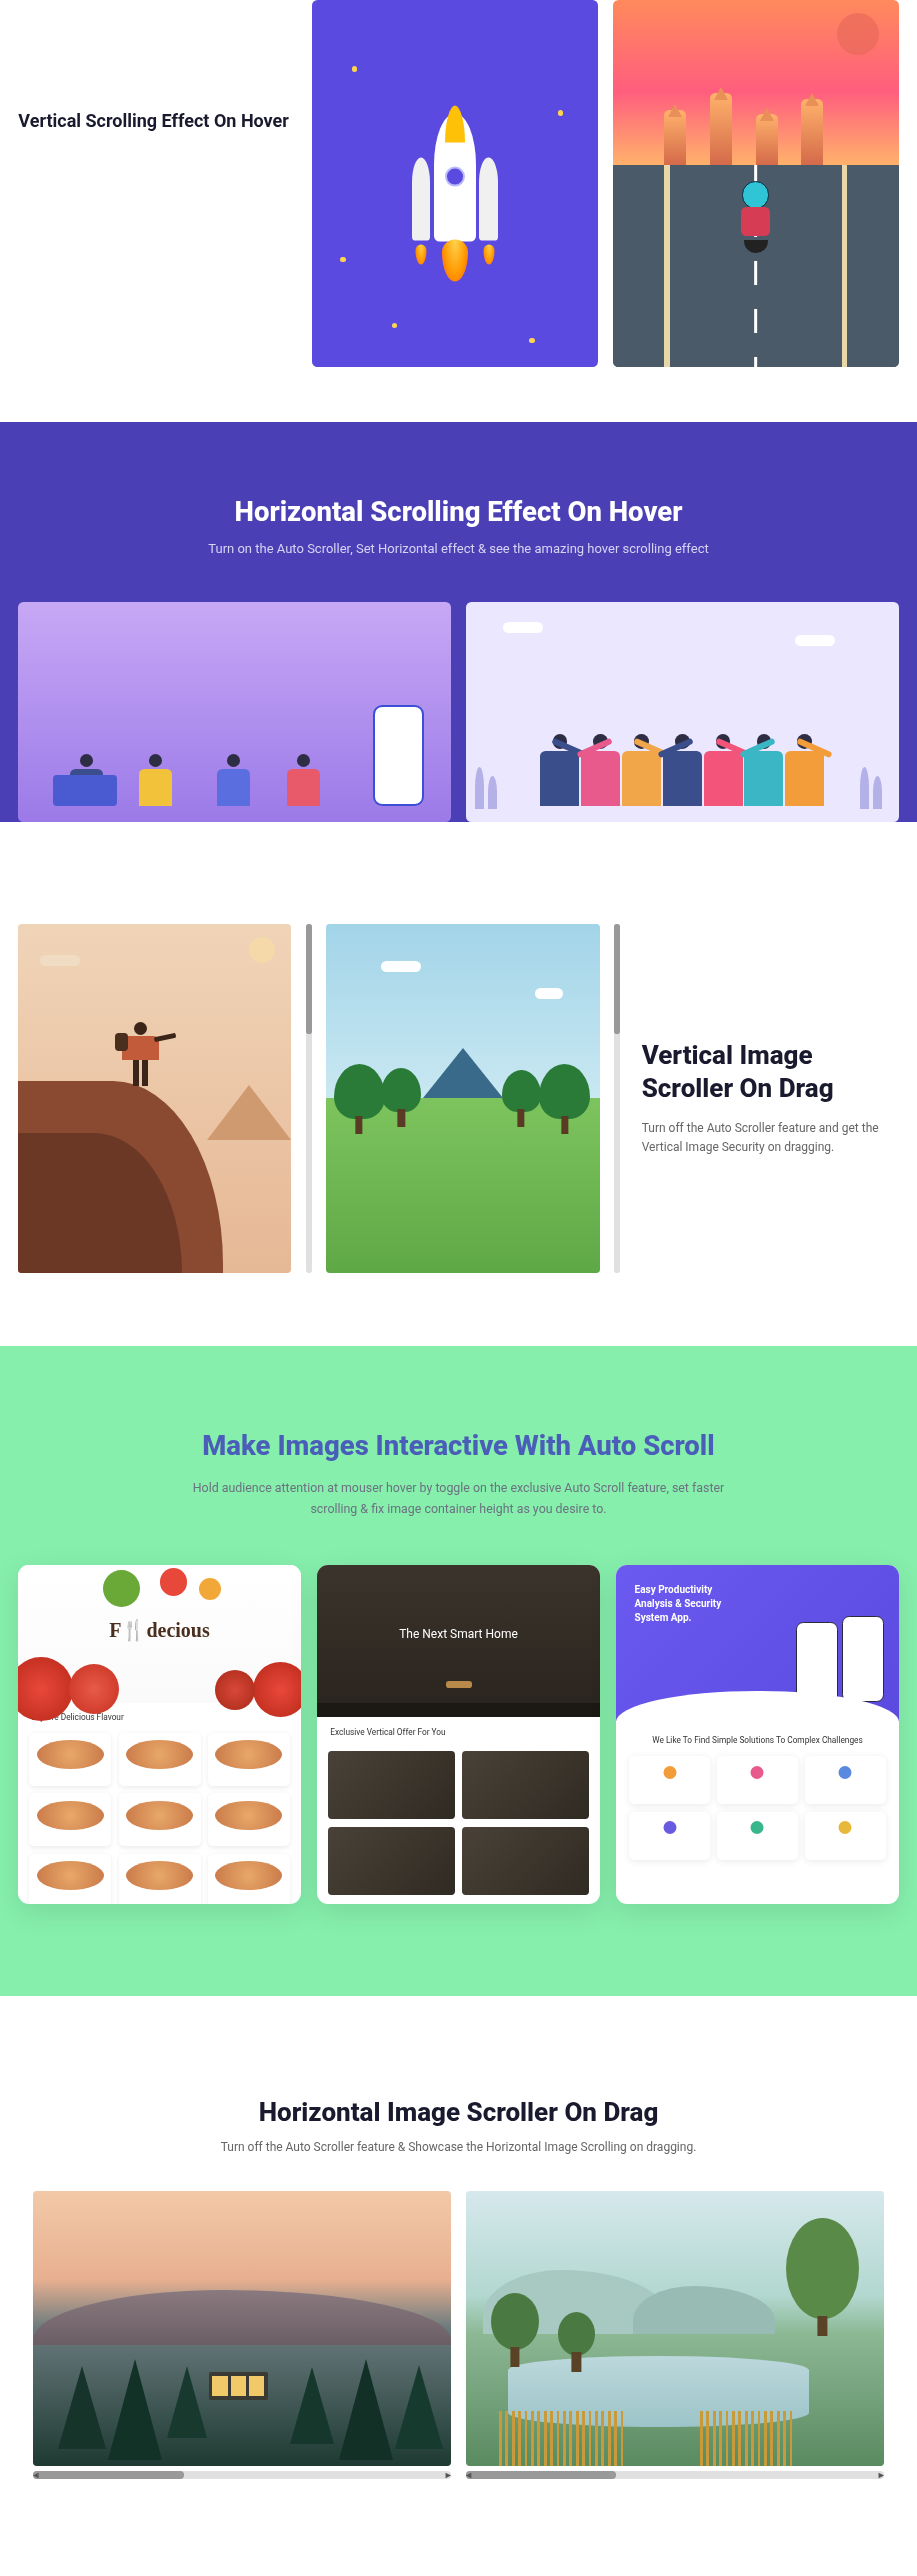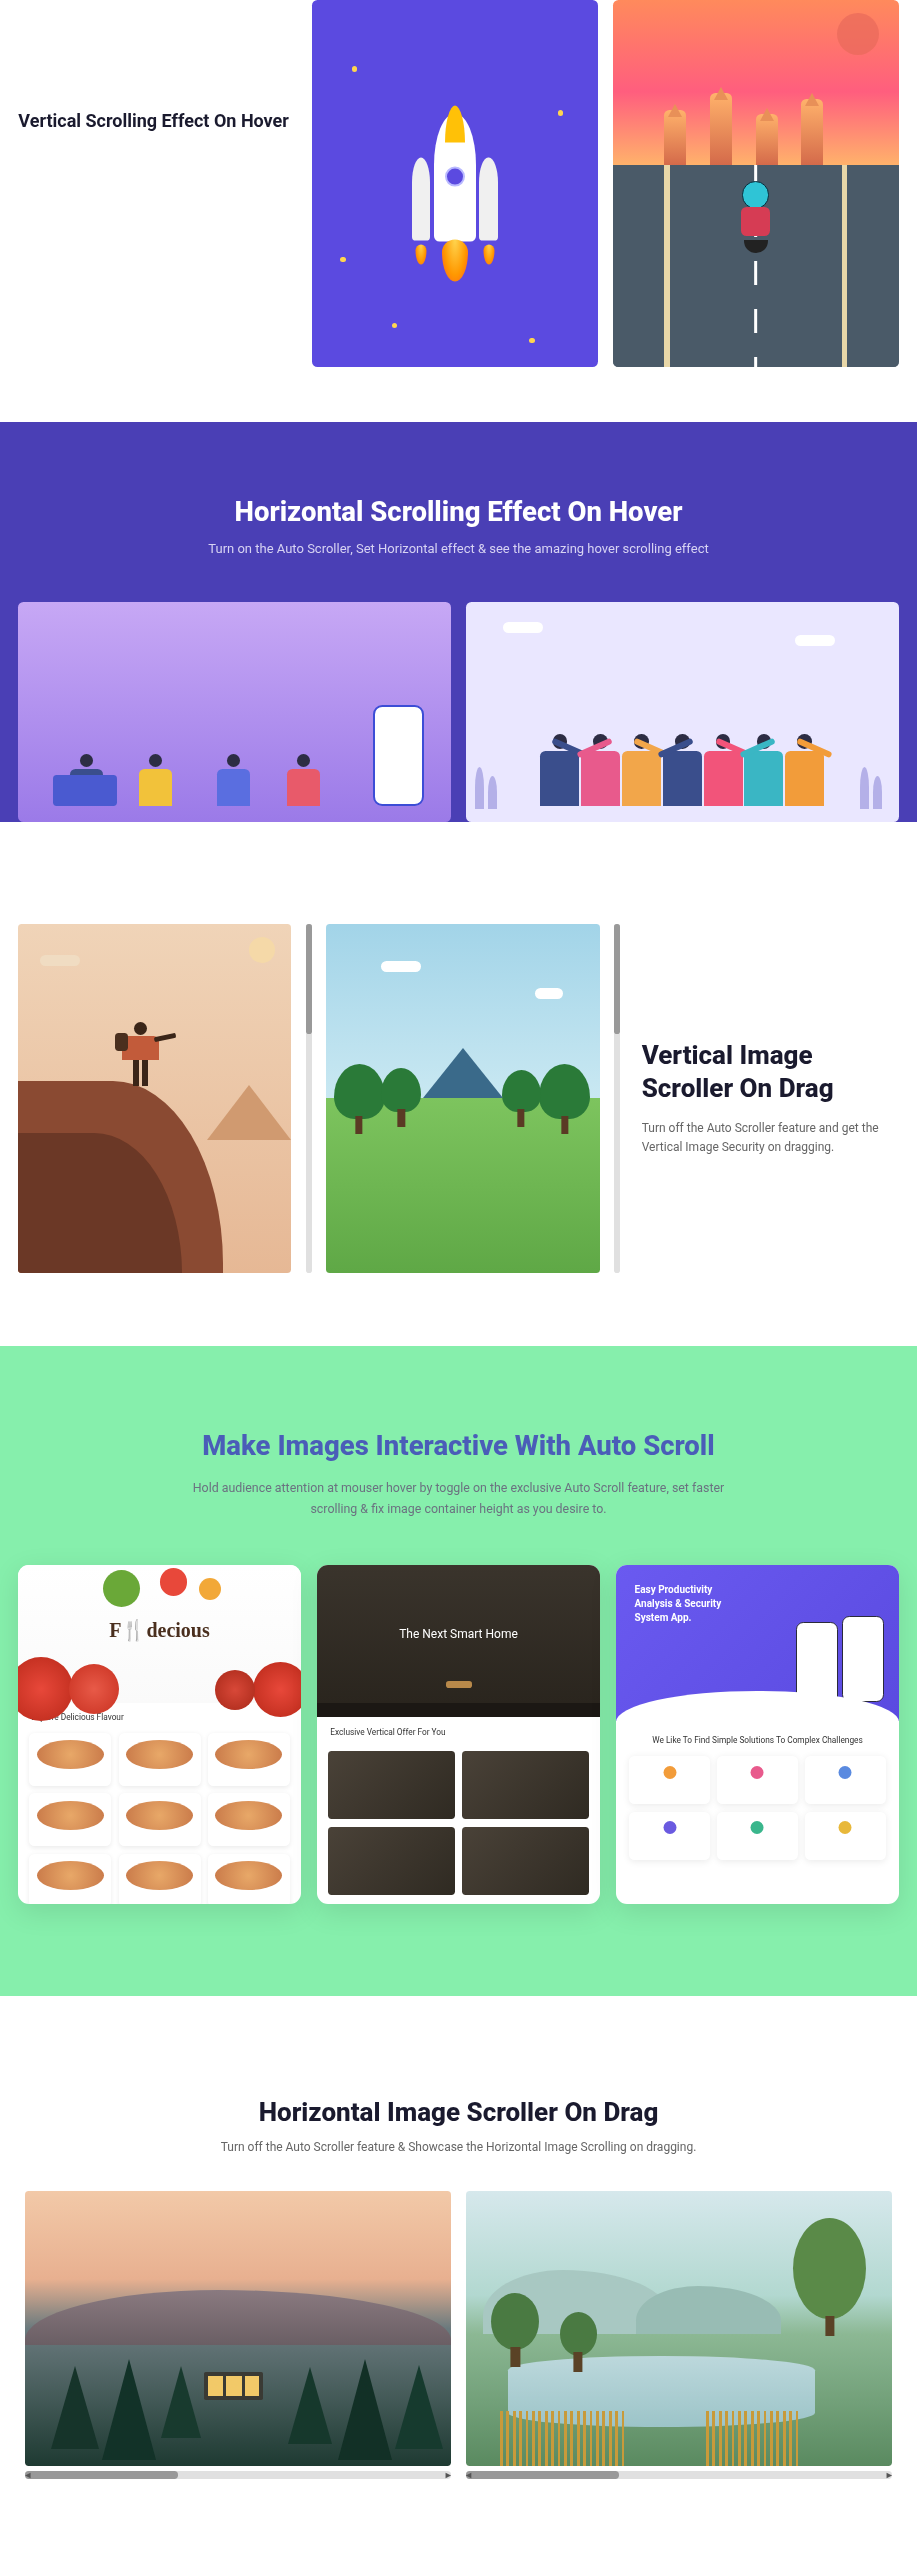--- a/index.html
+++ b/index.html
@@ -115,21 +115,21 @@
   .sc3-phone{position:absolute;width:42px;height:86px;background:#fff;border-radius:7.3px;border:1.8px solid #2a2a3a;}
   .sc3-phone.a{right:61px;bottom:13px;}
   .sc3-phone.b{right:14.7px;bottom:18.3px;}
   .sc3-wave{position:absolute;bottom:-0.9px;left:0;right:0;height:31px;background:#fff;border-radius:50% 50% 0 0/100% 100% 0 0;}
   .sc3-mid{padding:14.7px 13px 5.5px;font-size:8.3px;color:#333;text-align:center;}
   .sc3-grid{padding:5.5px 13px;display:grid;grid-template-columns:repeat(3,1fr);gap:7.3px;}
   .sc3-cell{height:48px;background:#fff;border-radius:5.5px;box-shadow:0 1.8px 7.3px rgba(0,0,0,.08);position:relative;}
   .sc3-cell::before{content:'';position:absolute;top:9.2px;left:50%;transform:translateX(-50%);width:13px;height:13px;border-radius:50%;}
 
   
-  .sec5 { padding: 101px 25px 37px; text-align: center; }
+  .sec5 { padding: 101px 33px 37px; text-align: center; }
   .sec5 h2 { font-size: 26px; font-weight: 800; margin-bottom: 13px; }
   .sec5 p { font-size: 12px; color: #666; margin-bottom: 37px; }
   .sec5-imgs { display: flex; gap: 14.7px; }
   .land1, .land2 { flex: 1; height: 275px; border-radius: 3.7px; position: relative; overflow: hidden; }
   .land1 { background: linear-gradient(180deg,#f2c9a8 0%,#e8b090 32%,#6a7a7e 50%,#1e3a32 100%); }
   .land2 { background: linear-gradient(180deg,#d6e8ec 0%,#b2d8d0 38%,#8cb894 52%,#5a8a60 100%); }
   .hscroll { height: 7.3px; background: #e0e0e0; border-radius: 3.7px; margin-top: 5.5px; position: relative; }
   .hscroll::before { content:''; position:absolute; left:0; top:0; bottom:0; width:36%; background:#999; border-radius:3.7px; }
   .arrow { position:absolute; top:-1.8px; font-size:9.2px; color:#555; }
 

